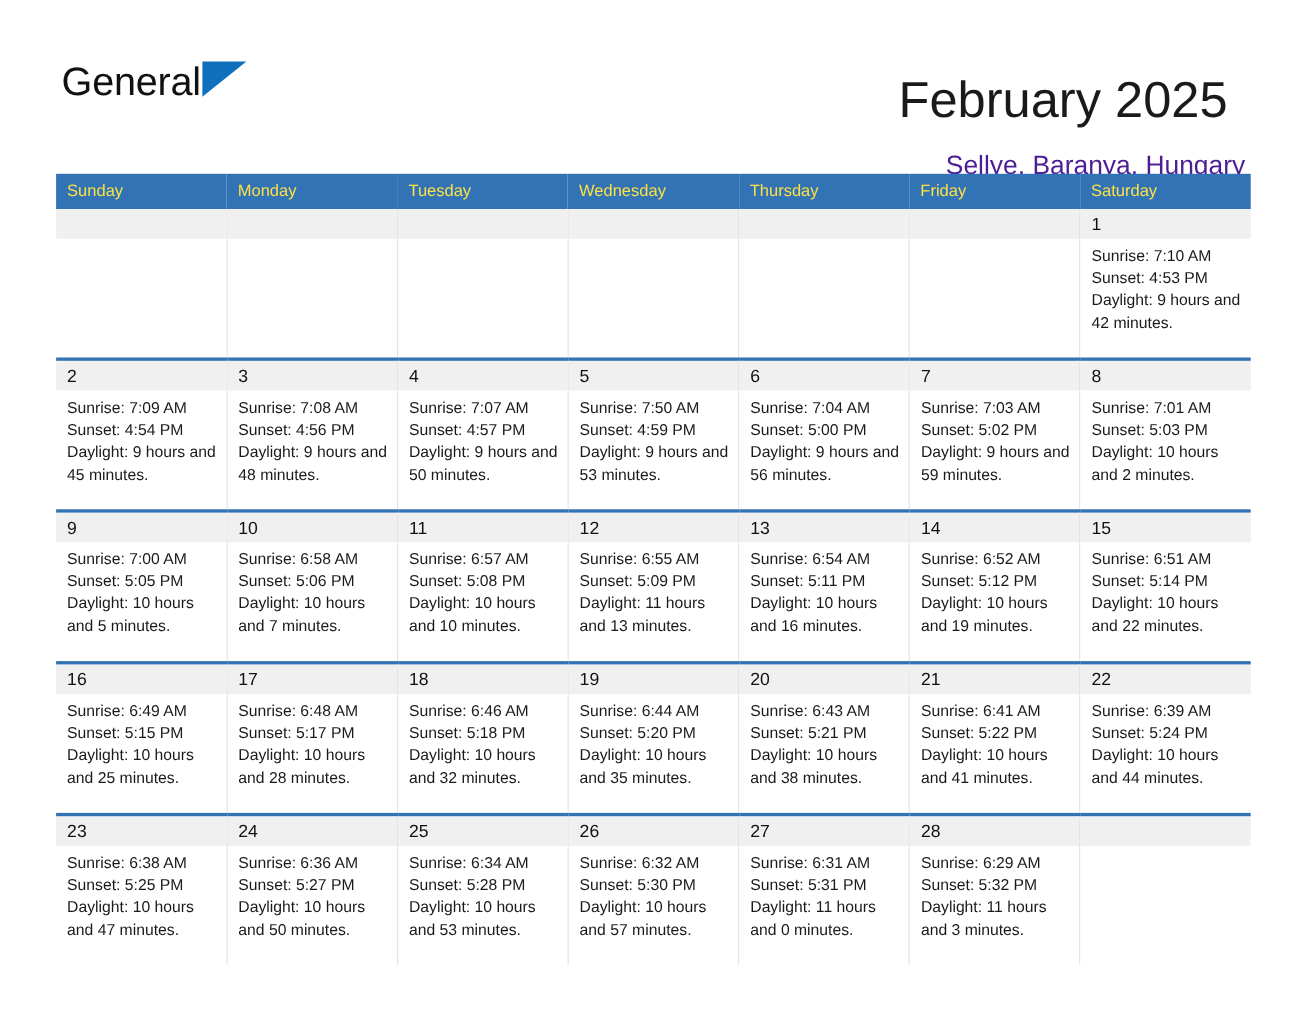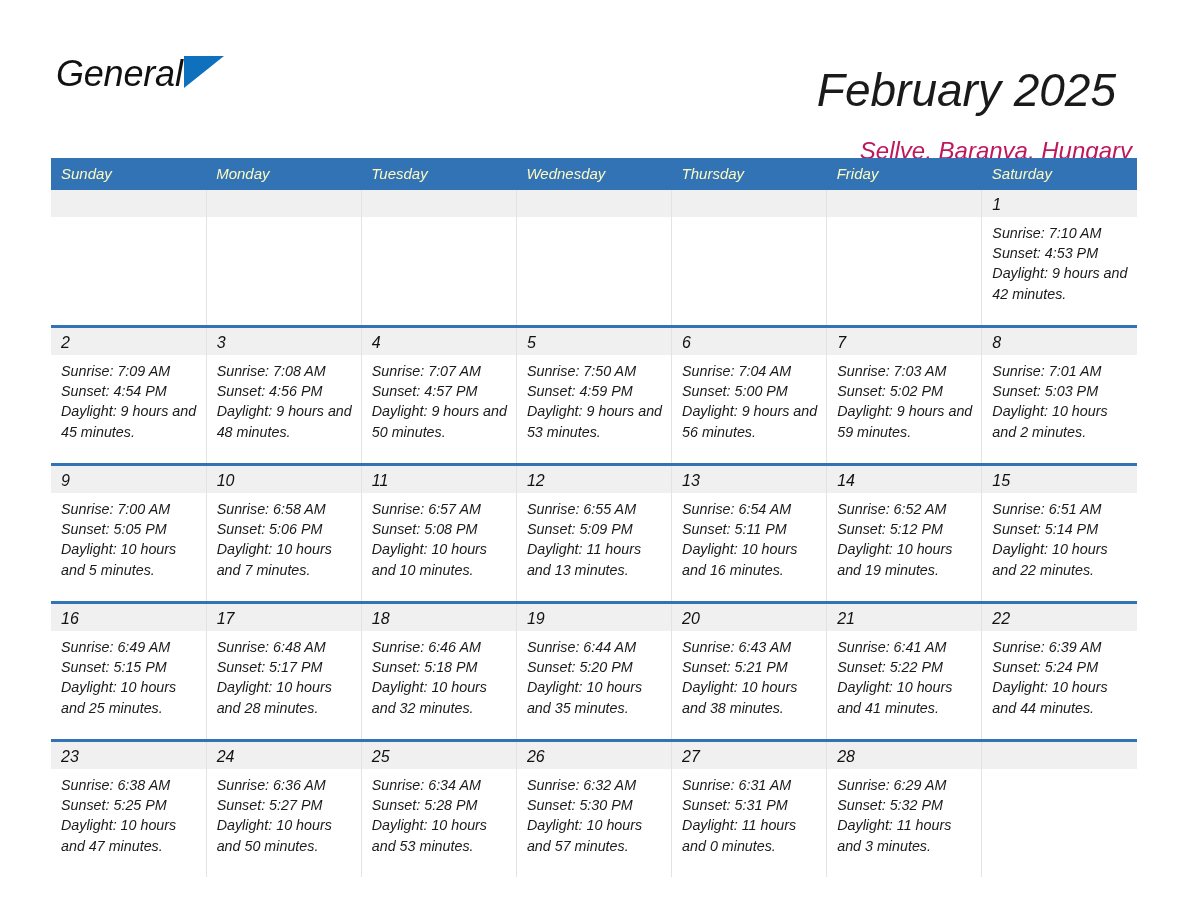--- a/index.html
+++ b/index.html
@@ -13,21 +13,20 @@
     height: 918px;
     font-family: "Liberation Sans", sans-serif;
     color: #000000;
     overflow: hidden;
   }
   .page {
     position: relative;
     width: 1188px;
     height: 918px;
     box-sizing: border-box;
-    font-style: italic;
   }
 
   
   .header {
     position: absolute;
     left: 0; top: 0;
     width: 1188px;
     height: 158px;
   }
   .logo {
@@ -77,40 +76,40 @@
     font-size: 46px;
     line-height: 56px;
     color: #1a1a1a;
     font-weight: normal;
     margin: 16px;
     white-space: nowrap;
   }
   .location-title {
     font-size: 24px;
     line-height: 34px;
-    color: #be185d;
+    color: #4c1d95;
     margin: 6px 0 0 0;
     font-weight: normal;
     white-space: nowrap;
   }
 
   
   .calendar {
     position: absolute;
     left: 51px;
     top: 158px;
     width: 1086px;
     border-collapse: collapse;
     table-layout: fixed;
   }
   .calendar col { width: 155.14px; }
 
   thead th {
     background: #3173b4;
-    color: #fef9c3;
+    color: #fde047;
     font-size: 15px;
     font-weight: normal;
     text-align: left;
     padding: 7px 0 8px 10px;
     height: 20px;
     box-sizing: border-box;
   }
 
   tbody tr.week-row > td {
     vertical-align: top;

